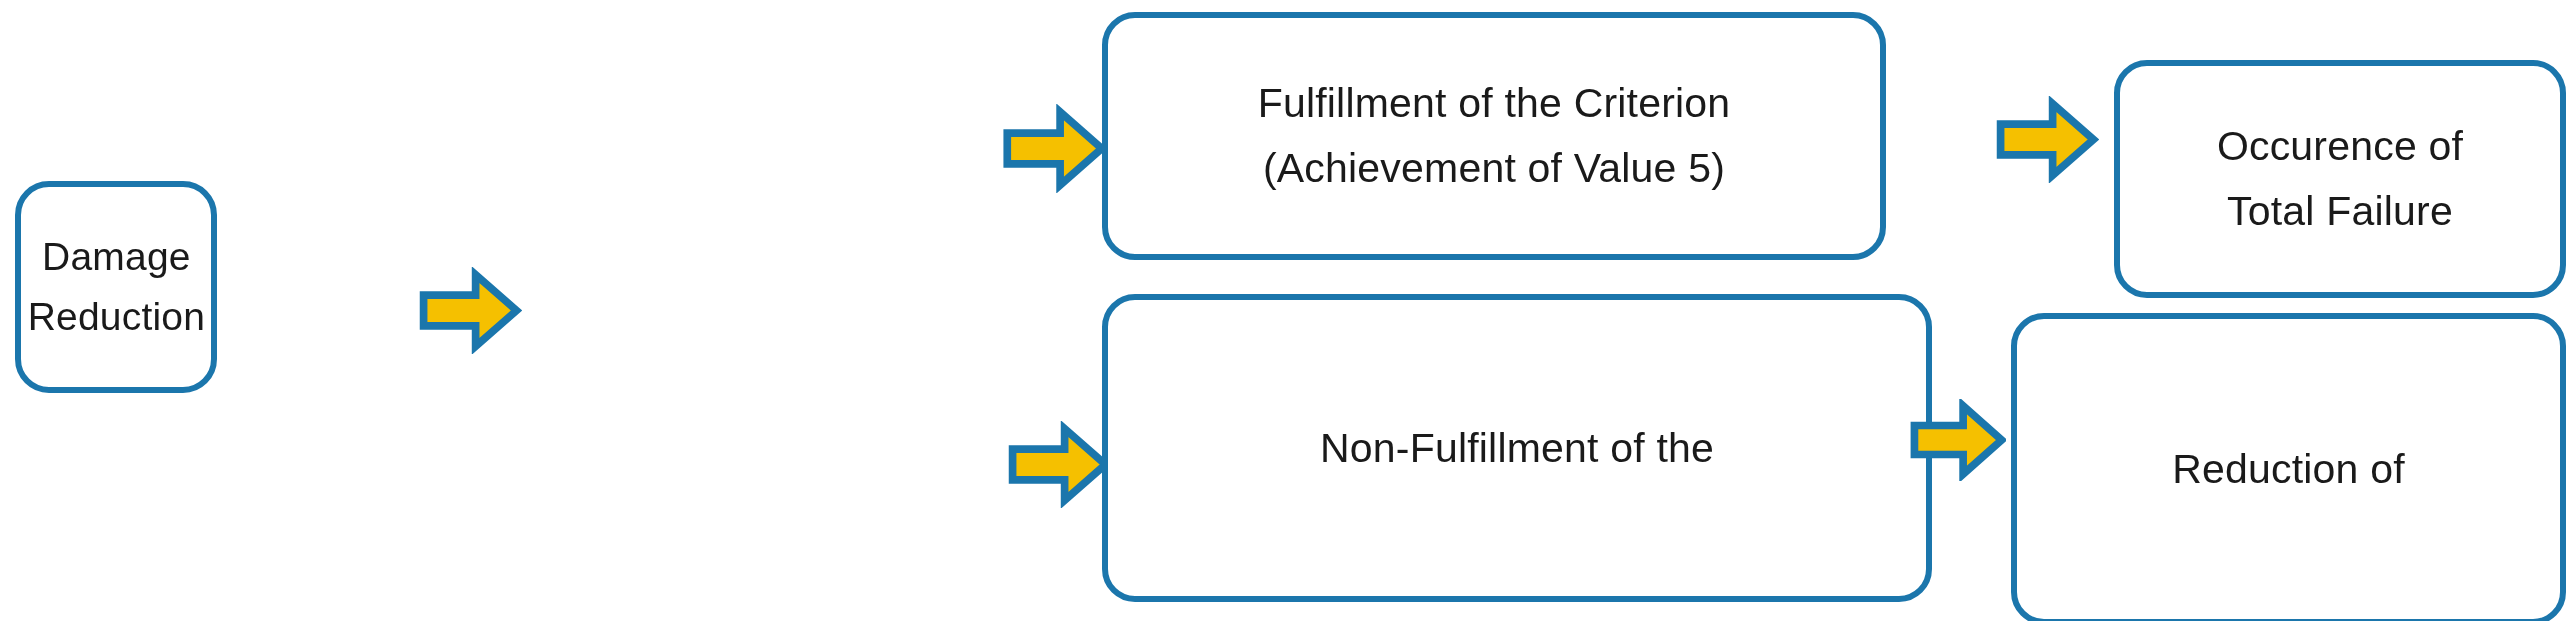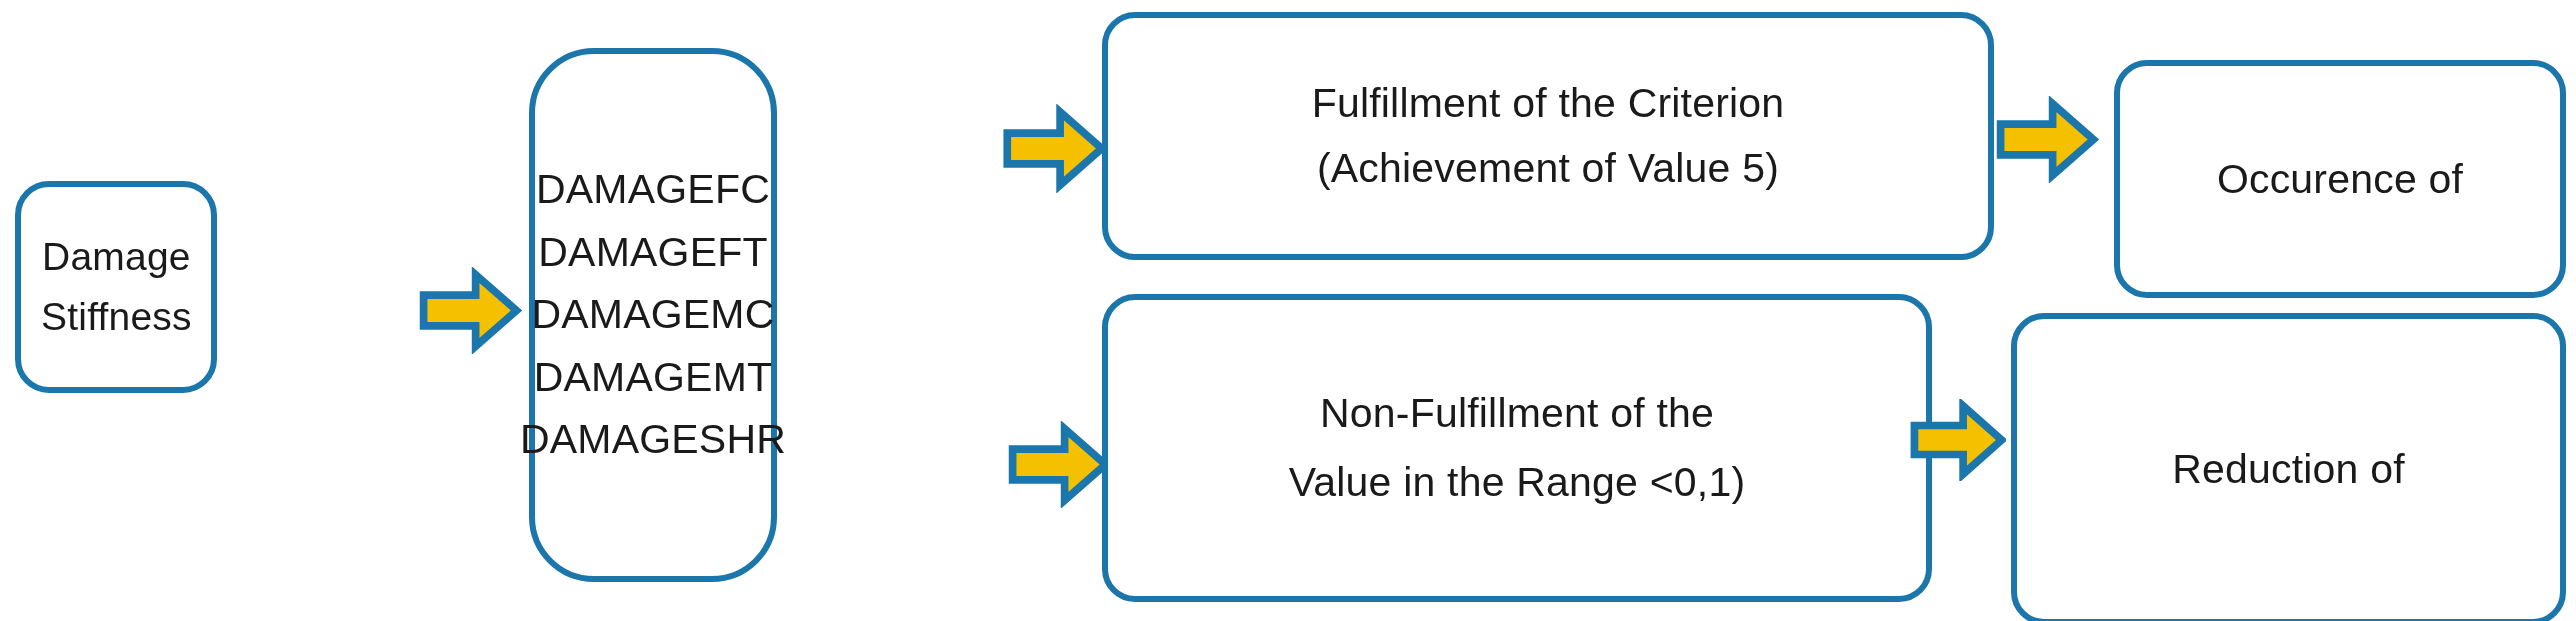--- a/index.html
+++ b/index.html
@@ -45,21 +45,21 @@
   }
   #node-damage-variables {
     left: 529px; top: 48px;  width: 248px; height: 534px;
     border-radius: 65px;
     font-size: 41px;
     line-height: 1.02;
   }
   #node-damage-variables .line { margin: 10.3px 0; }
 
   #node-fulfillment {
-    left: 1102px; top: 12px;  width: 892px; height: 248px;
+    left: 1102px; top: 12px;  width: 784px; height: 248px;
     border-radius: 33px;
     font-size: 41px;
     line-height: 1.0;
   }
   #node-fulfillment .line { margin: 12px 0; }
 
   #node-non-fulfillment {
     left: 1102px; top: 294px;  width: 830px; height: 308px;
     border-radius: 33px;
     font-size: 41px;
@@ -90,67 +90,60 @@
   }
   .arrow svg { display: block; }
 </style>
 </head>
 <body>
 
 <div id="stage">
 
   <div class="node" id="node-damage-evolution">
     <span class="line">Damage</span>
-    <span class="line">Stiffness</span>
+    <span class="line">Reduction</span>
   </div>
 
   <div class="arrow" id="arrow-evolution-to-variables" style="left:419px; top:267px; width:103px; height:87px;">
     <svg width="103" height="87" viewBox="0 0 120 102">
       <polygon points="5,33 66,33 66,9 114,51 66,93 66,69 5,69" fill="#F5C000" stroke="#1B76AC" stroke-width="9" stroke-linejoin="miter"></polygon>
     </svg>
   </div>
 
-  <div class="node" id="node-damage-variables">
-    <span class="line">DAMAGEFC</span>
-    <span class="line">DAMAGEFT</span>
-    <span class="line">DAMAGEMC</span>
-    <span class="line">DAMAGEMT</span>
-    <span class="line">DAMAGESHR</span>
-  </div>
 
   <div class="arrow" id="arrow-variables-to-fulfillment" style="left:1003px; top:104px; width:104px; height:89px;">
     <svg width="104" height="89" viewBox="0 0 122 104">
       <polygon points="5,34 67,34 67,9 116,52 67,95 67,70 5,70" fill="#F5C000" stroke="#1B76AC" stroke-width="9" stroke-linejoin="miter"></polygon>
     </svg>
   </div>
 
   <div class="node" id="node-fulfillment">
     <span class="line">Fulfillment of the Criterion</span>
     <span class="line">(Achievement of Value 5)</span>
   </div>
 
   <div class="arrow" id="arrow-variables-to-non-fulfillment" style="left:1008px; top:421px; width:103px; height:87px;">
     <svg width="103" height="87" viewBox="0 0 120 102">
       <polygon points="5,33 66,33 66,9 114,51 66,93 66,69 5,69" fill="#F5C000" stroke="#1B76AC" stroke-width="9" stroke-linejoin="miter"></polygon>
     </svg>
   </div>
 
   <div class="node" id="node-non-fulfillment">
     <span class="line">Non-Fulfillment of the</span>
-    <span class="line">Value in the Range &lt;0,1)</span>
   </div>
 
   <div class="arrow" id="arrow-fulfillment-to-total-failure" style="left:1996px; top:96px; width:103px; height:87px;">
     <svg width="103" height="87" viewBox="0 0 120 102">
       <polygon points="5,33 66,33 66,9 114,51 66,93 66,69 5,69" fill="#F5C000" stroke="#1B76AC" stroke-width="9" stroke-linejoin="miter"></polygon>
     </svg>
   </div>
 
   <div class="node" id="node-total-failure">
     <span class="line">Occurence of</span>
+    <span class="line">Total Failure</span>
   </div>
 
   <div class="arrow" id="arrow-non-fulfillment-to-initial-stiffness" style="left:1910px; top:399px; width:96px; height:82px;">
     <svg width="96" height="82" viewBox="0 0 112 96">
       <polygon points="5,31 62,31 62,8 107,48 62,88 62,65 5,65" fill="#F5C000" stroke="#1B76AC" stroke-width="9" stroke-linejoin="miter"></polygon>
     </svg>
   </div>
 
   <div class="node" id="node-initial-stiffness">
     <span class="line">Reduction of</span>

